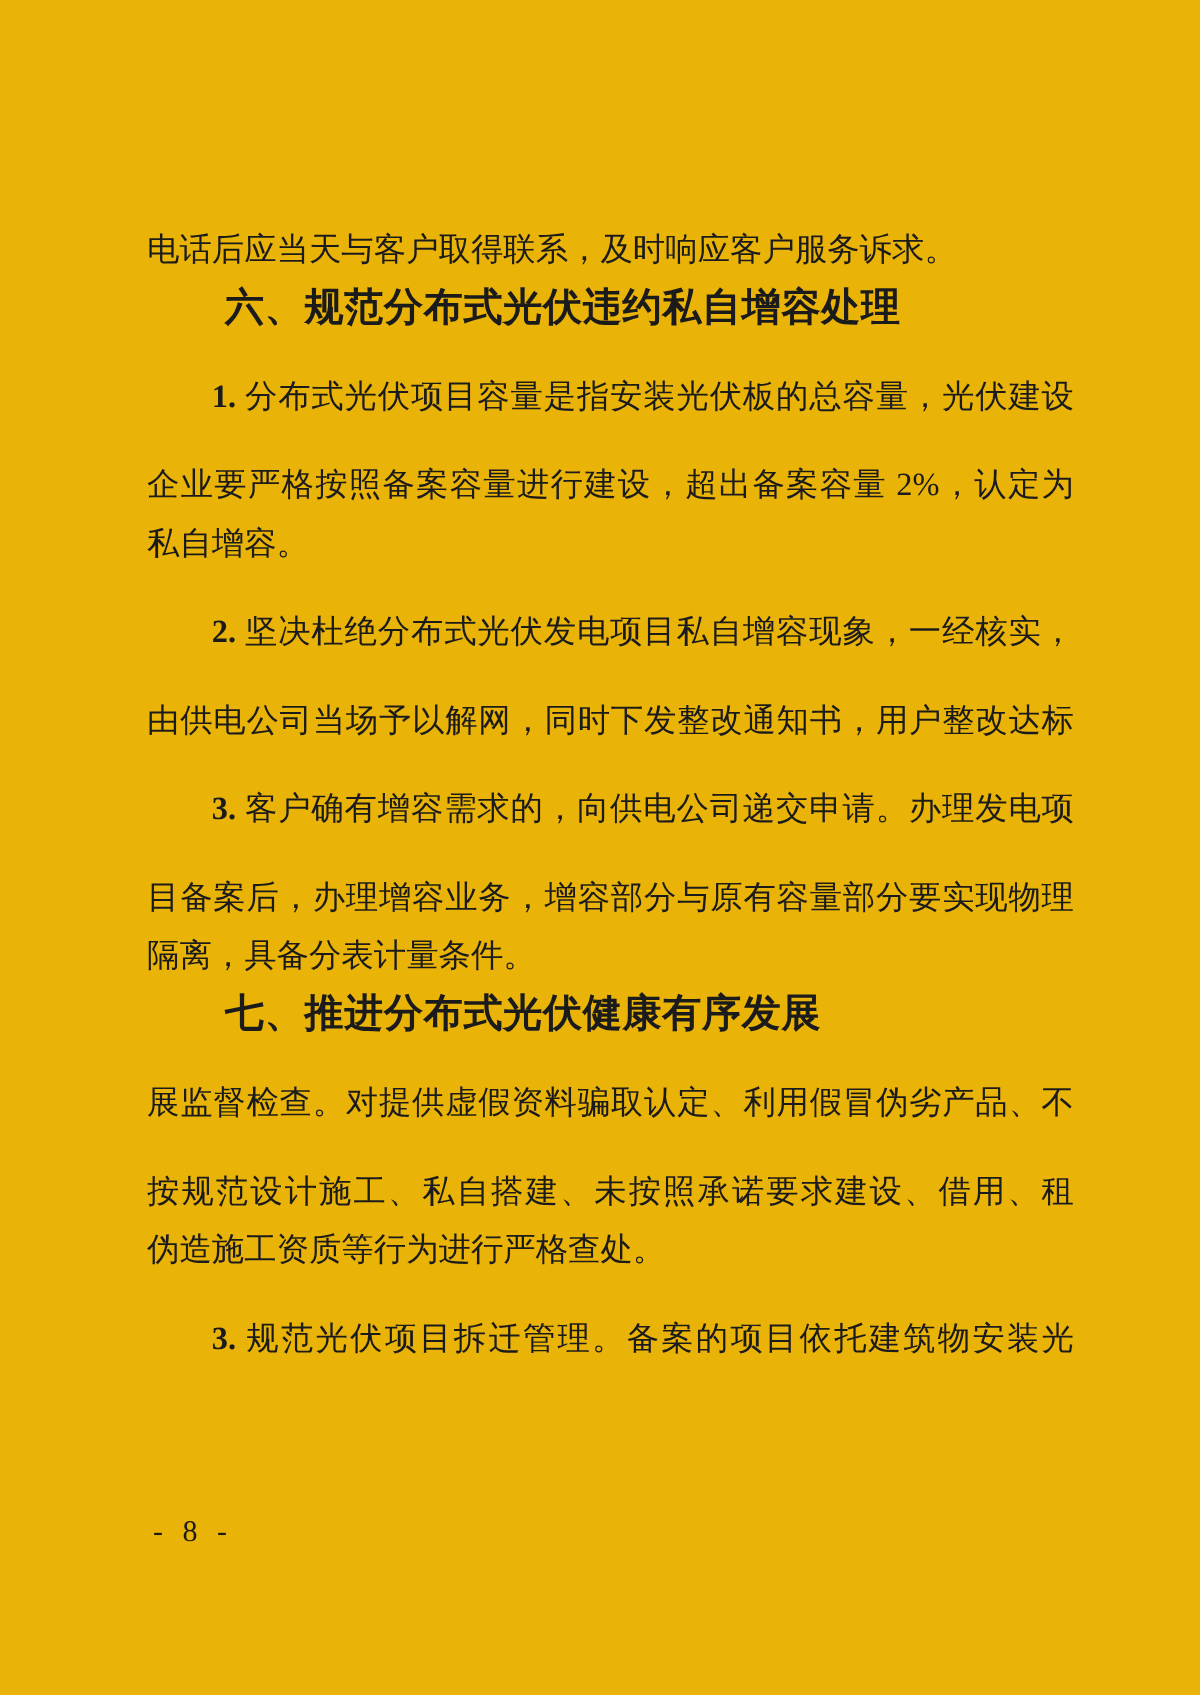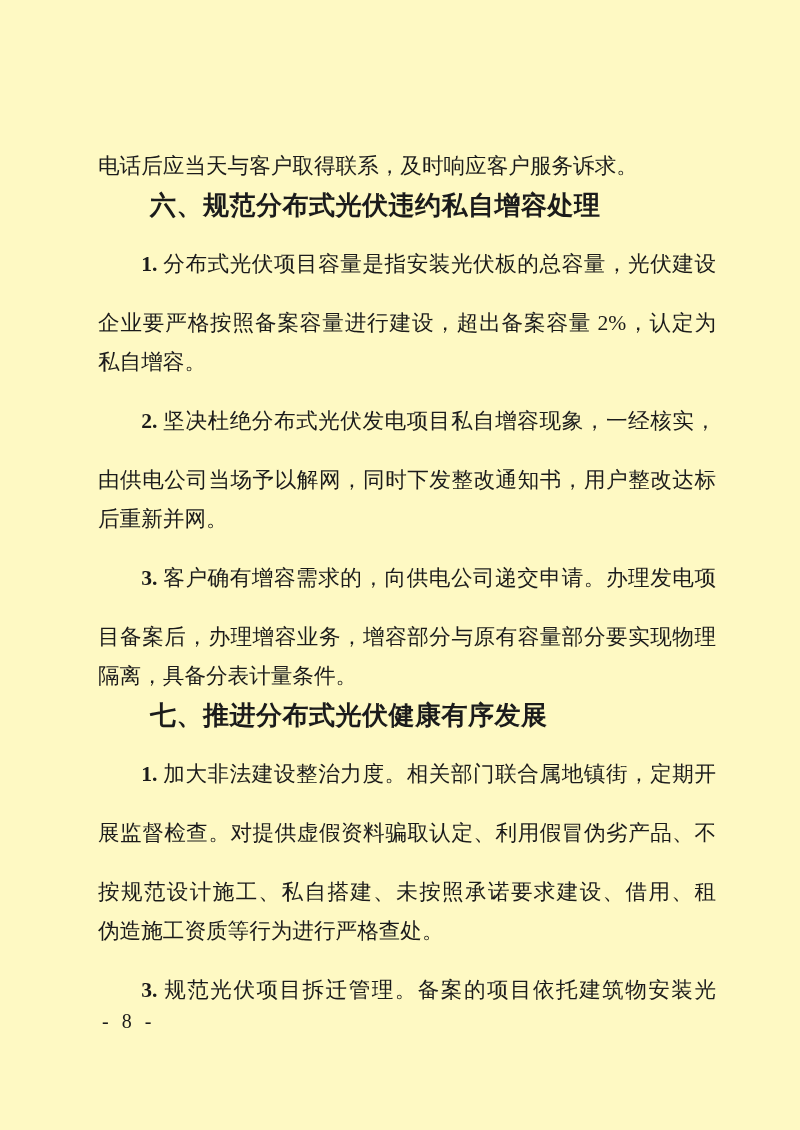--- a/index.html
+++ b/index.html
@@ -4,21 +4,21 @@
 <style>
   html, body {
     margin: 0;
     padding: 0;
     background: #ffffff;
   }
   .page {
     position: relative;
     width: 800px;
     height: 1130px;
-    background: #fef9c3;
+    background: #eab308;
     overflow: hidden;
     color: #1b1b1b;
   }
   .content {
     position: absolute;
     left: 98px;
     top: 147px;
     width: 618px;
   }
   .block { margin: 0; padding: 0; }
@@ -71,32 +71,30 @@
         <div class="line indent">六、规范分布式光伏违约私自增容处理</div>
       </div>
       <div class="block paragraph">
         <div class="line indent fill"><span class="num">1.</span>&nbsp;分布式光伏项目容量是指安装光伏板的总容量，光伏建设</div>
         <div class="line fill">企业要严格按照备案容量进行建设，超出备案容量 2%，认定为</div>
         <div class="line">私自增容。</div>
       </div>
       <div class="block paragraph">
         <div class="line indent fill"><span class="num">2.</span>&nbsp;坚决杜绝分布式光伏发电项目私自增容现象，一经核实，</div>
         <div class="line fill">由供电公司当场予以解网，同时下发整改通知书，用户整改达标</div>
-        <div class="line">后重新并网。</div>
       </div>
       <div class="block paragraph">
         <div class="line indent fill"><span class="num">3.</span>&nbsp;客户确有增容需求的，向供电公司递交申请。办理发电项</div>
         <div class="line fill">目备案后，办理增容业务，增容部分与原有容量部分要实现物理</div>
         <div class="line">隔离，具备分表计量条件。</div>
       </div>
       <div class="block heading">
         <div class="line indent">七、推进分布式光伏健康有序发展</div>
       </div>
       <div class="block paragraph">
-        <div class="line indent fill"><span class="num">1.</span>&nbsp;加大非法建设整治力度。相关部门联合属地镇街，定期开</div>
         <div class="line fill">展监督检查。对提供虚假资料骗取认定、利用假冒伪劣产品、不</div>
         <div class="line fill">按规范设计施工、私自搭建、未按照承诺要求建设、借用、租用、</div>
         <div class="line">伪造施工资质等行为进行严格查处。</div>
       </div>
       <div class="block paragraph">
         <div class="line indent fill"><span class="num">3.</span>&nbsp;规范光伏项目拆迁管理。备案的项目依托建筑物安装光</div>
       </div>
     </div>
   <div class="footer-pagenum">- 8 -</div>
 </div>

